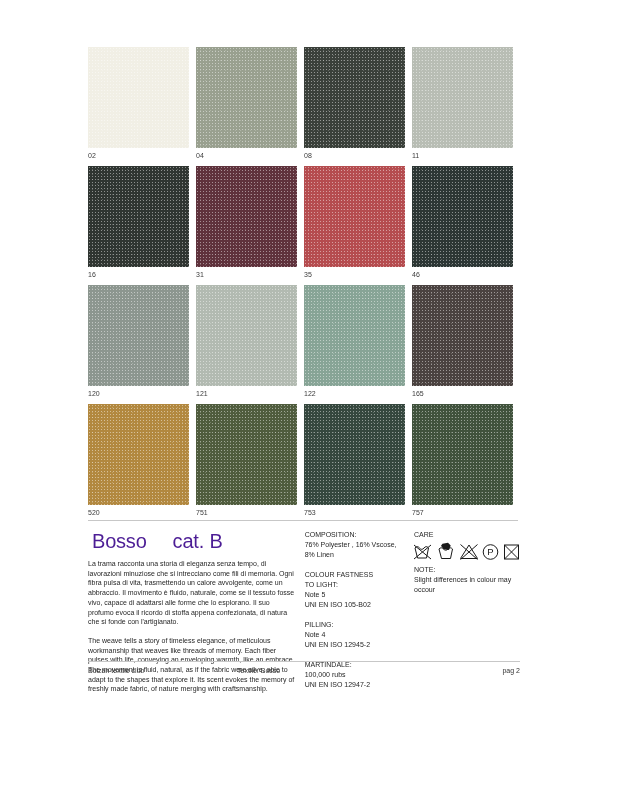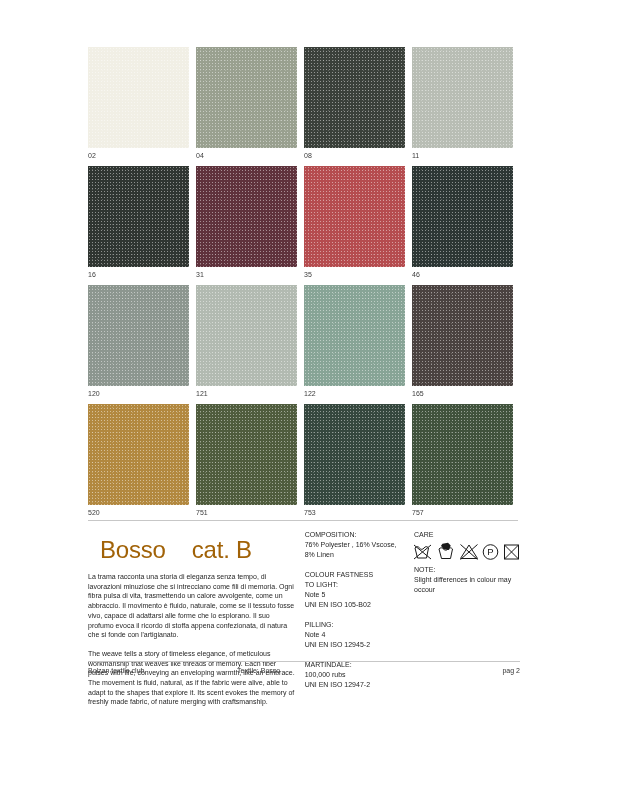--- a/index.html
+++ b/index.html
@@ -19,21 +19,21 @@
   .swatch-code{margin-top:4px;font-size:7px;line-height:8px;color:#3a3a3a;}
 
   .rule{border:0;border-top:1px solid #c7c7c7;margin:3px 0 0 0;width:430px;}
 
   
   .info{display:flex;margin-top:6px;}
   .col-left{width:210px;}
   .col-mid{width:102px;margin-left:8px;padding-top:3px;}
   .col-right{width:104px;margin-left:8px;padding-top:3px;}
 
-  h1{font-size:24px;font-weight:400;margin:12px;line-height:21px;letter-spacing:-0.2px;color:#a16207;}
+  h1{font-size:20px;font-weight:400;margin:4px;line-height:21px;letter-spacing:-0.2px;color:#4c1d95;}
   .cat{margin-left:26px;}
   .para{font-size:7px;line-height:9.7px;margin:7px 0 0 0;color:#262626;}
   .para.en{margin-top:9px;}
 
   .spec-block{margin-bottom:10px;}
   .spec-line{font-size:7px;line-height:10px;color:#262626;}
 
   .care-symbols{display:flex;align-items:flex-end;margin:2px 0 4px -1px;height:19px;}
   .care-symbols .sym{display:inline-block;margin-right:2px;line-height:0;}
   .note-heading{font-size:7px;line-height:10px;color:#262626;}

